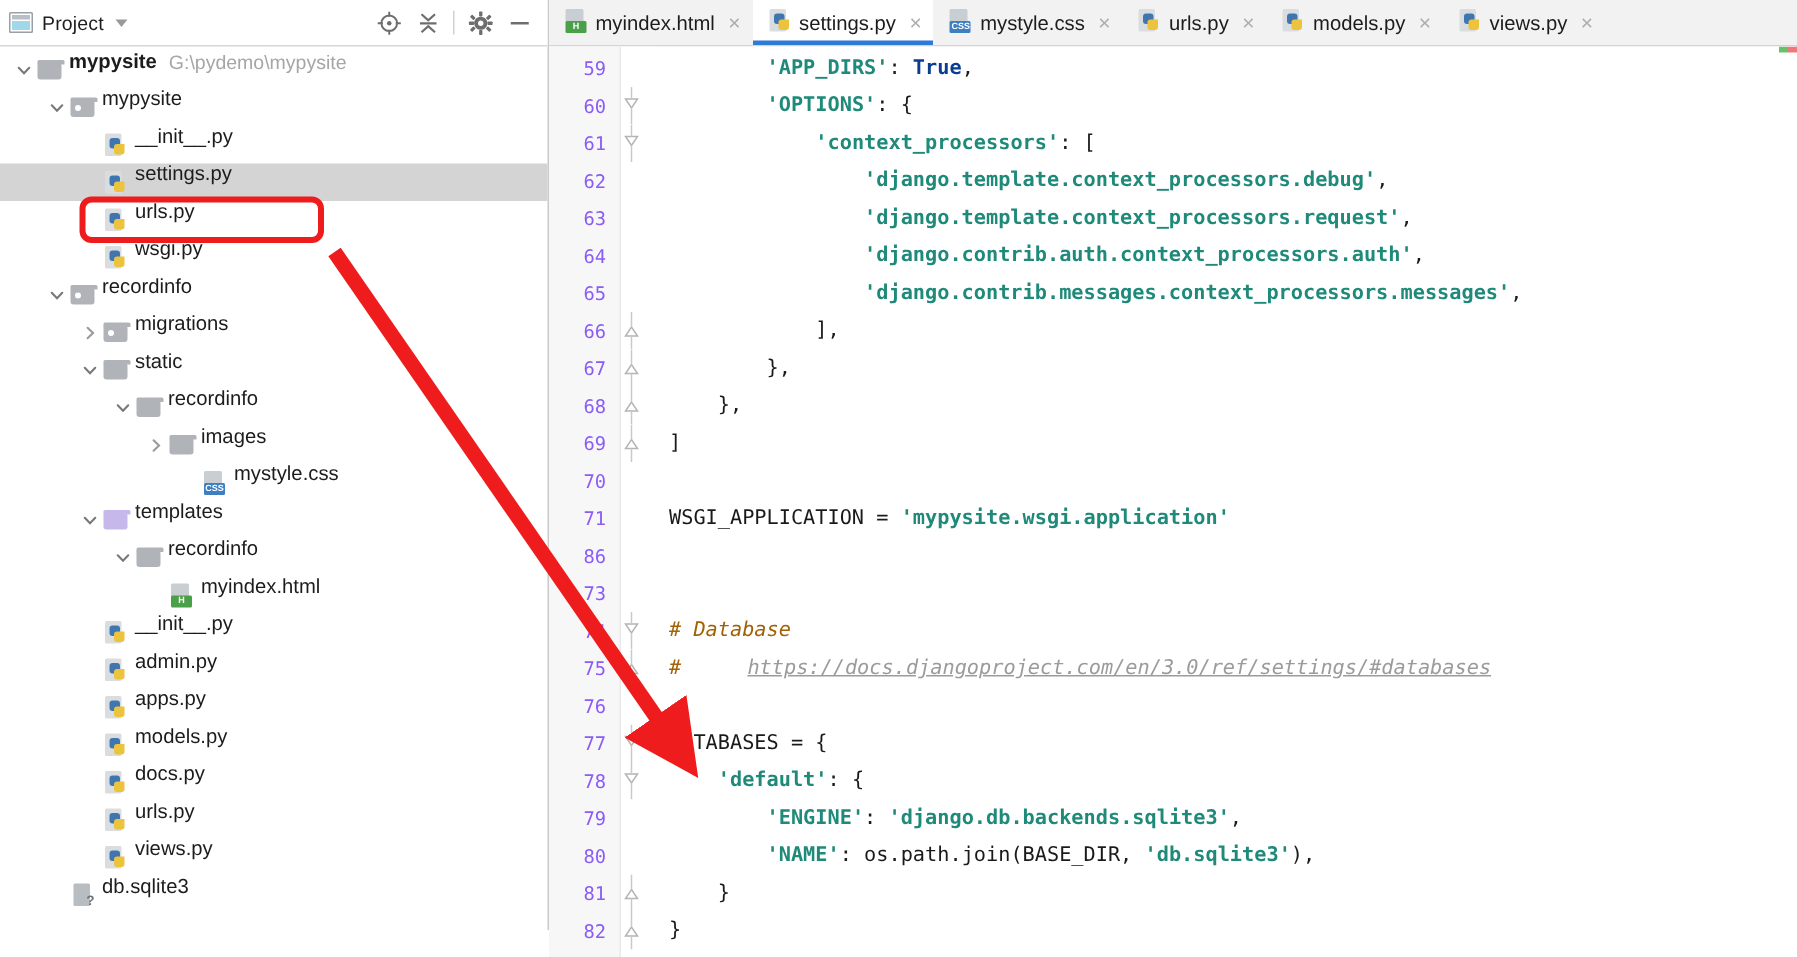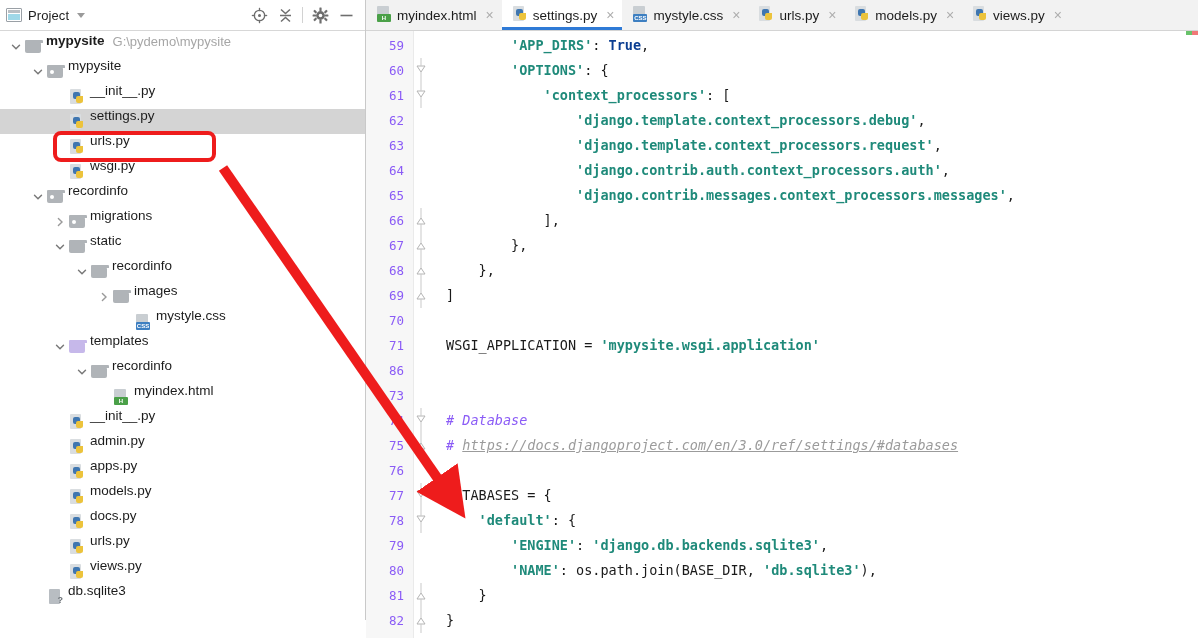--- a/index.html
+++ b/index.html
@@ -336,22 +336,22 @@
     height: 25px;
     line-height: 25px;
     font-family: "DejaVu Sans Mono", monospace;
     font-size: 13.5px;
     color: #1a1a1a;
     white-space: pre;
     padding-left: 10px;
   }
   .s-str  { color: #1f8a7a; font-weight: bold; }
   .s-kw   { color: #0a3d91; font-weight: bold; }
-  .s-cm   { color: #8b5cf6; font-style: italic; }
-  .s-url  { color: #9b9b9b; font-style: italic; text-decoration: underline; }
+  .s-cm   { color: #a16207; font-style: italic; }
+  .s-url  { color: #9b9b9b; font-style: italic; text-decoration: underline; margin-left: 36px; }
   .s-pl   { color: #1a1a1a; }
 
   
   #rightstrip {
     position: absolute;
     right: 0; top: 0; bottom: 0;
     width: 12px;
     background: #ffffff;
   }
   #striptop {

